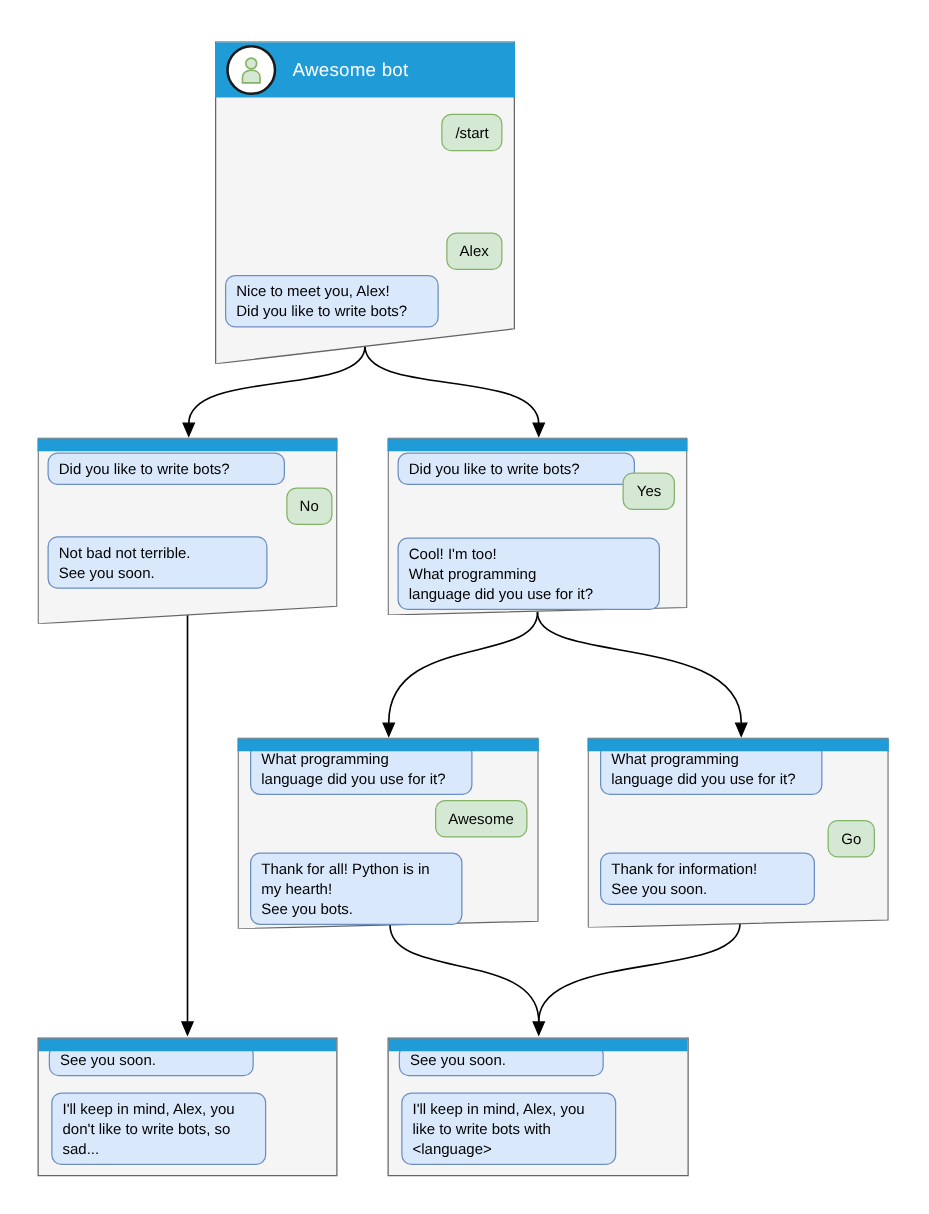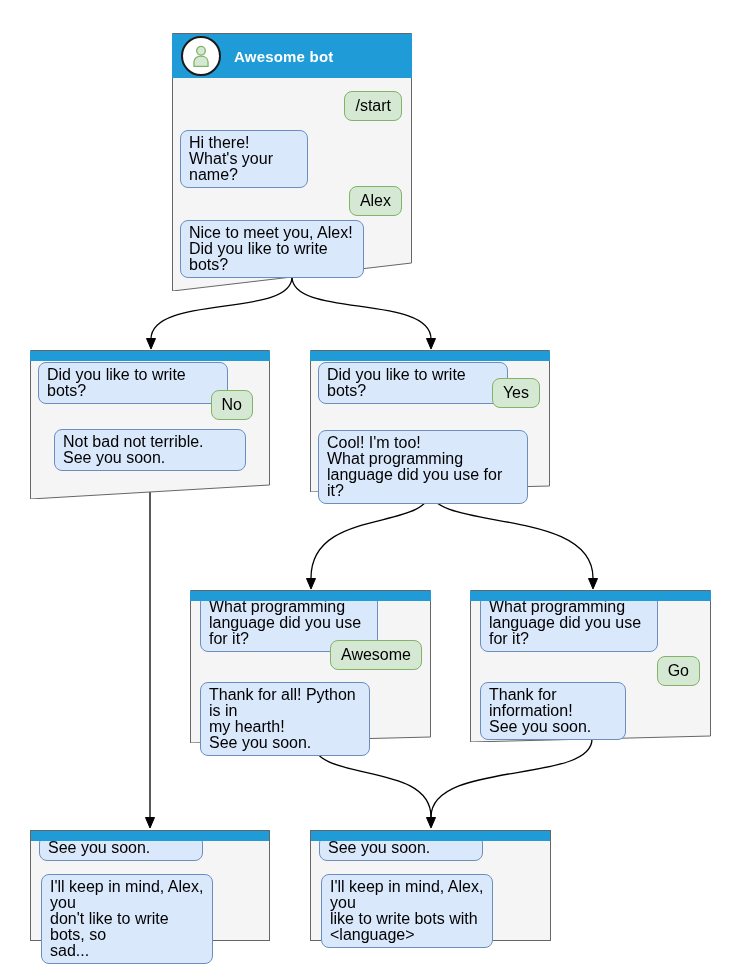--- a/index.html
+++ b/index.html
@@ -6,22 +6,22 @@
   .canvas{position:relative;width:743px;height:971px;background:#ffffff;
           font-family:"Liberation Sans",sans-serif;overflow:hidden;}
   .connectors{position:absolute;left:0;top:0;z-index:1;pointer-events:none;}
   .window{position:absolute;z-index:2;}
   .win-bg{position:absolute;left:0;top:0;z-index:1;}
   .titlebar{position:absolute;left:0;right:0;top:1px;height:44px;background:#1F9BD7;
             z-index:3;display:flex;align-items:center;}
   .bar{position:absolute;left:0;right:0;top:1px;height:10px;background:#1F9BD7;z-index:3;}
   .avatar{width:40px;height:40px;border-radius:50%;background:#ffffff;border:2px solid #1a1a1a;
           margin-left:9px;display:flex;align-items:center;justify-content:center;box-sizing:border-box;}
-  .win-title{color:#ffffff;font-weight:bold;font-size:15px;margin-left:13px;letter-spacing:.2px;}
-  .bubble{position:absolute;font-size:16px;line-height:16px;border-radius:8px;
+  .win-title{color:#ffffff;font-weight:normal;font-size:15px;margin-left:13px;letter-spacing:.2px;}
+  .bubble{position:absolute;font-size:12px;line-height:16px;border-radius:8px;
           white-space:pre-line;z-index:2;color:#000;box-sizing:border-box;}
   .bubble.bot{background:#DAE8FC;border:1px solid #6C8EBF;padding:4px 8px;}
   .bubble.user{background:#D5E8D4;border:1px solid #82B366;padding:6px 10px;
                text-align:center;min-width:36px;}
   .rect-window{background:#F5F5F5;border:1px solid #666666;box-sizing:border-box;}
 </style>
 </head>
 <body>
 
 <div class="canvas">
@@ -53,35 +53,33 @@
     <div class="titlebar">
       <div class="avatar">
         <svg width="26" height="26" viewBox="0 0 24 24">
           <circle cx="12" cy="7.2" r="4" fill="#D5E8D4" stroke="#82B366" stroke-width="1.2"></circle>
           <path d="M5.5,21.5 v-4 c0,-3.4 2.9,-5.3 6.5,-5.3 s6.5,1.9 6.5,5.3 v4 z" fill="#D5E8D4" stroke="#82B366" stroke-width="1.2"></path>
         </svg>
       </div>
       <div class="win-title">Awesome bot</div>
     </div>
     <div class="bubble user" style="top:58px;right:10px">/start</div>
-    <div class="bubble bot" style="top:97px;left:8px;width:128px">Hi there!
-What's your name?</div>
     <div class="bubble user" style="top:153px;right:10px">Alex</div>
-    <div class="bubble bot" style="top:187px;left:8px;width:184px">Nice to meet you, Alex!
+    <div class="bubble bot" style="top:187px;left:8px;width:171px">Nice to meet you, Alex!
 Did you like to write bots?</div>
   </div>
 
   <div class="window" style="left:30px;top:350px;width:240px;height:149px">
     <svg class="win-bg" width="240" height="149" viewBox="0 0 240 149">
       <polygon points="0.5,0.5 239.5,0.5 239.5,135 0.5,149" fill="#F5F5F5" stroke="#666666" stroke-width="1"></polygon>
     </svg>
     <div class="bar"></div>
     <div class="bubble bot" style="top:12px;left:8px;width:190px">Did you like to write bots?</div>
-    <div class="bubble user" style="top:40px;right:17px">No</div>
-    <div class="bubble bot" style="top:79px;left:24px;width:192px">Not bad not terrible.
+    <div class="bubble user" style="top:40px;right:4px">No</div>
+    <div class="bubble bot" style="top:79px;left:8px;width:176px">Not bad not terrible.
 See you soon.</div>
   </div>
 
   <div class="window" style="left:310px;top:350px;width:240px;height:142px">
     <svg class="win-bg" width="240" height="142" viewBox="0 0 240 142">
       <polygon points="0.5,0.5 239.5,0.5 239.5,136 0.5,142" fill="#F5F5F5" stroke="#666666" stroke-width="1"></polygon>
     </svg>
     <div class="bar"></div>
     <div class="bubble bot" style="top:12px;left:8px;width:190px">Did you like to write bots?</div>
     <div class="bubble user" style="top:28px;right:10px">Yes</div>
@@ -93,32 +91,32 @@
   <div class="window" style="left:190px;top:590px;width:241px;height:153px">
     <svg class="win-bg" width="241" height="153" viewBox="0 0 241 153">
       <polygon points="0.5,0.5 240.5,0.5 240.5,147 0.5,153" fill="#F5F5F5" stroke="#666666" stroke-width="1"></polygon>
     </svg>
     <div class="bar"></div>
     <div class="bubble bot" style="top:4px;left:10px;width:178px">What programming
 language did you use for it?</div>
     <div class="bubble user" style="top:50px;right:9px">Awesome</div>
     <div class="bubble bot" style="top:92px;left:10px;width:170px">Thank for all! Python is in
 my hearth!
-See you soon.</div>
+See you bots.</div>
   </div>
 
   <div class="window" style="left:470px;top:590px;width:241px;height:152px">
     <svg class="win-bg" width="241" height="152" viewBox="0 0 241 152">
       <polygon points="0.5,0.5 240.5,0.5 240.5,146 0.5,152" fill="#F5F5F5" stroke="#666666" stroke-width="1"></polygon>
     </svg>
     <div class="bar"></div>
     <div class="bubble bot" style="top:4px;left:10px;width:178px">What programming
 language did you use for it?</div>
     <div class="bubble user" style="top:66px;right:11px">Go</div>
-    <div class="bubble bot" style="top:92px;left:10px;width:146px">Thank for information!
+    <div class="bubble bot" style="top:92px;left:10px;width:172px">Thank for information!
 See you soon.</div>
   </div>
 
   <div class="window rect-window" style="left:30px;top:830px;width:240px;height:111px">
     <div class="bar" style="top:0"></div>
     <div class="bubble bot" style="top:4px;left:8px;width:164px">See you soon.</div>
     <div class="bubble bot" style="top:43px;left:10px;width:172px">I'll keep in mind, Alex, you
 don't like to write bots, so
 sad...</div>
   </div>

